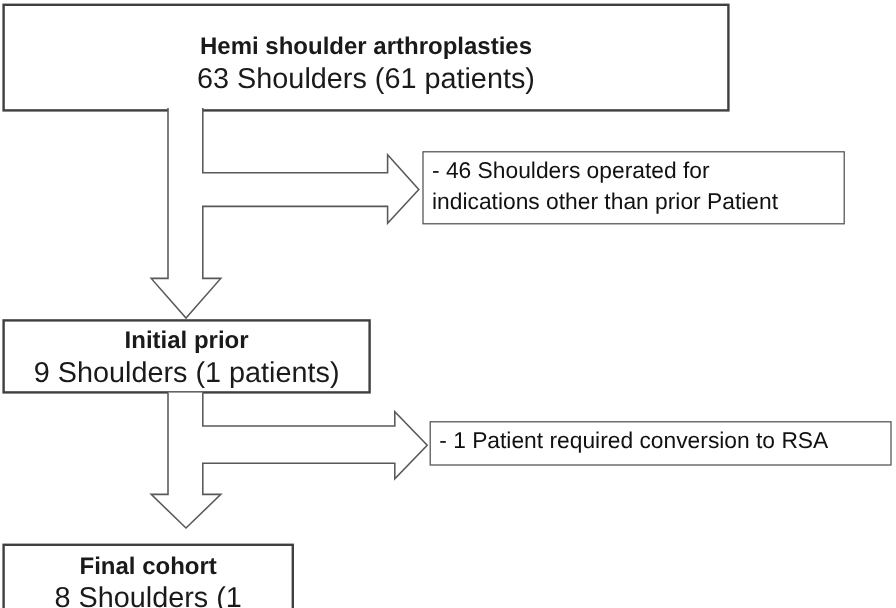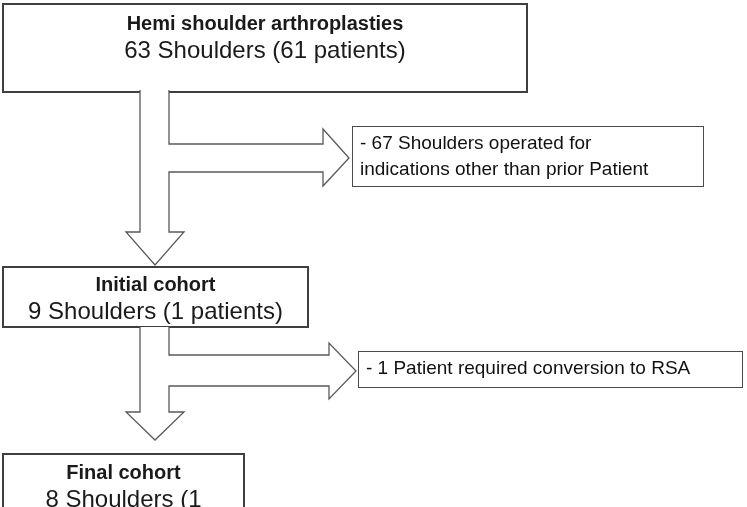--- a/index.html
+++ b/index.html
@@ -52,21 +52,21 @@
     font-size: 24px;
     line-height: 26px;
     color: var(--text-main);
   }
   .side-box .excl-line {
     font-size: 19px;
     line-height: 26px;
     color: #111111;
     white-space: nowrap;
   }
-  #top-box    { left: 2px;   top: 3px;   width: 526px; height: 90px; padding-top: 5px; }
+  #top-box    { left: 2px;   top: 3px;   width: 606px; height: 90px; padding-top: 21px; }
   #excl1-box  { left: 352px; top: 126px; width: 352px; height: 61px; padding: 3px 6px 0 7px; }
   #initial-box{ left: 2px;   top: 266px; width: 307px; height: 62px; padding-top: 3px; }
   #excl2-box  { left: 358px; top: 351px; width: 385px; height: 37px; display: flex; align-items: center; padding: 0 6px 4px 7px; }
   #final-box  { left: 2px;   top: 453px; width: 243px; height: 64px; padding-top: 4px; }
   #arrow-layer {
     position: absolute;
     left: 0; top: 0;
     width: 747px; height: 507px;
     z-index: 5;
     pointer-events: none;
@@ -78,26 +78,26 @@
 <body>
 
 <div class="canvas">
 
   <div class="box" id="top-box">
     <div class="title">Hemi shoulder arthroplasties</div>
     <div class="count">63 Shoulders (61 patients)</div>
   </div>
 
   <div class="box side-box" id="excl1-box">
-    <div class="excl-line">- 67 Shoulders operated for</div>
+    <div class="excl-line">- 46 Shoulders operated for</div>
     <div class="excl-line">indications other than prior Patient</div>
   </div>
 
   <div class="box" id="initial-box">
-    <div class="title">Initial cohort</div>
+    <div class="title">Initial prior</div>
     <div class="count">9 Shoulders (1 patients)</div>
   </div>
 
   <div class="box side-box" id="excl2-box">
     <div class="excl-line">- 1 Patient required conversion to RSA</div>
   </div>
 
   <div class="box" id="final-box">
     <div class="title">Final cohort</div>
     <div class="count">8 Shoulders (1 patients)</div>

